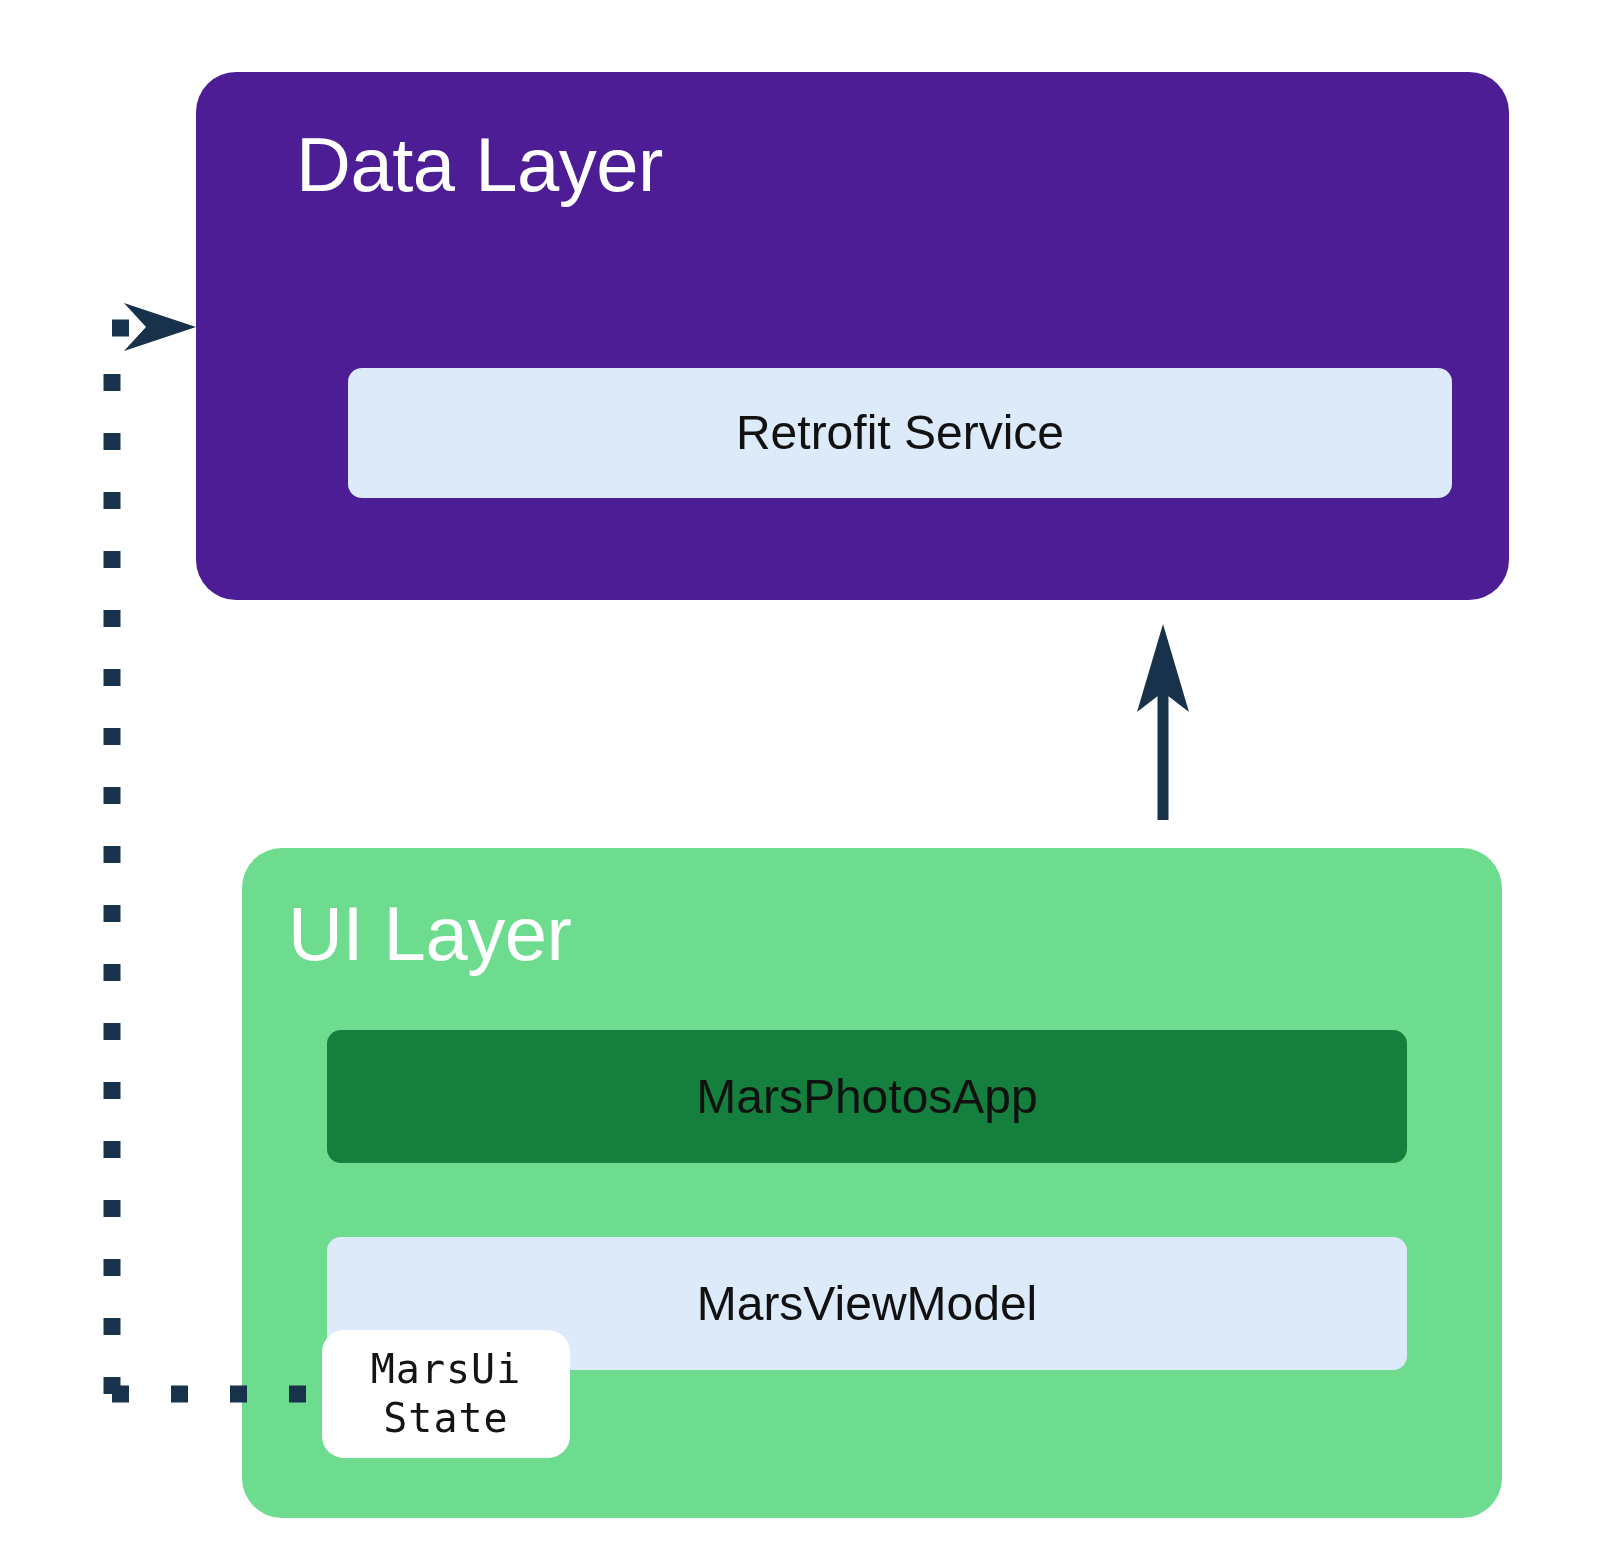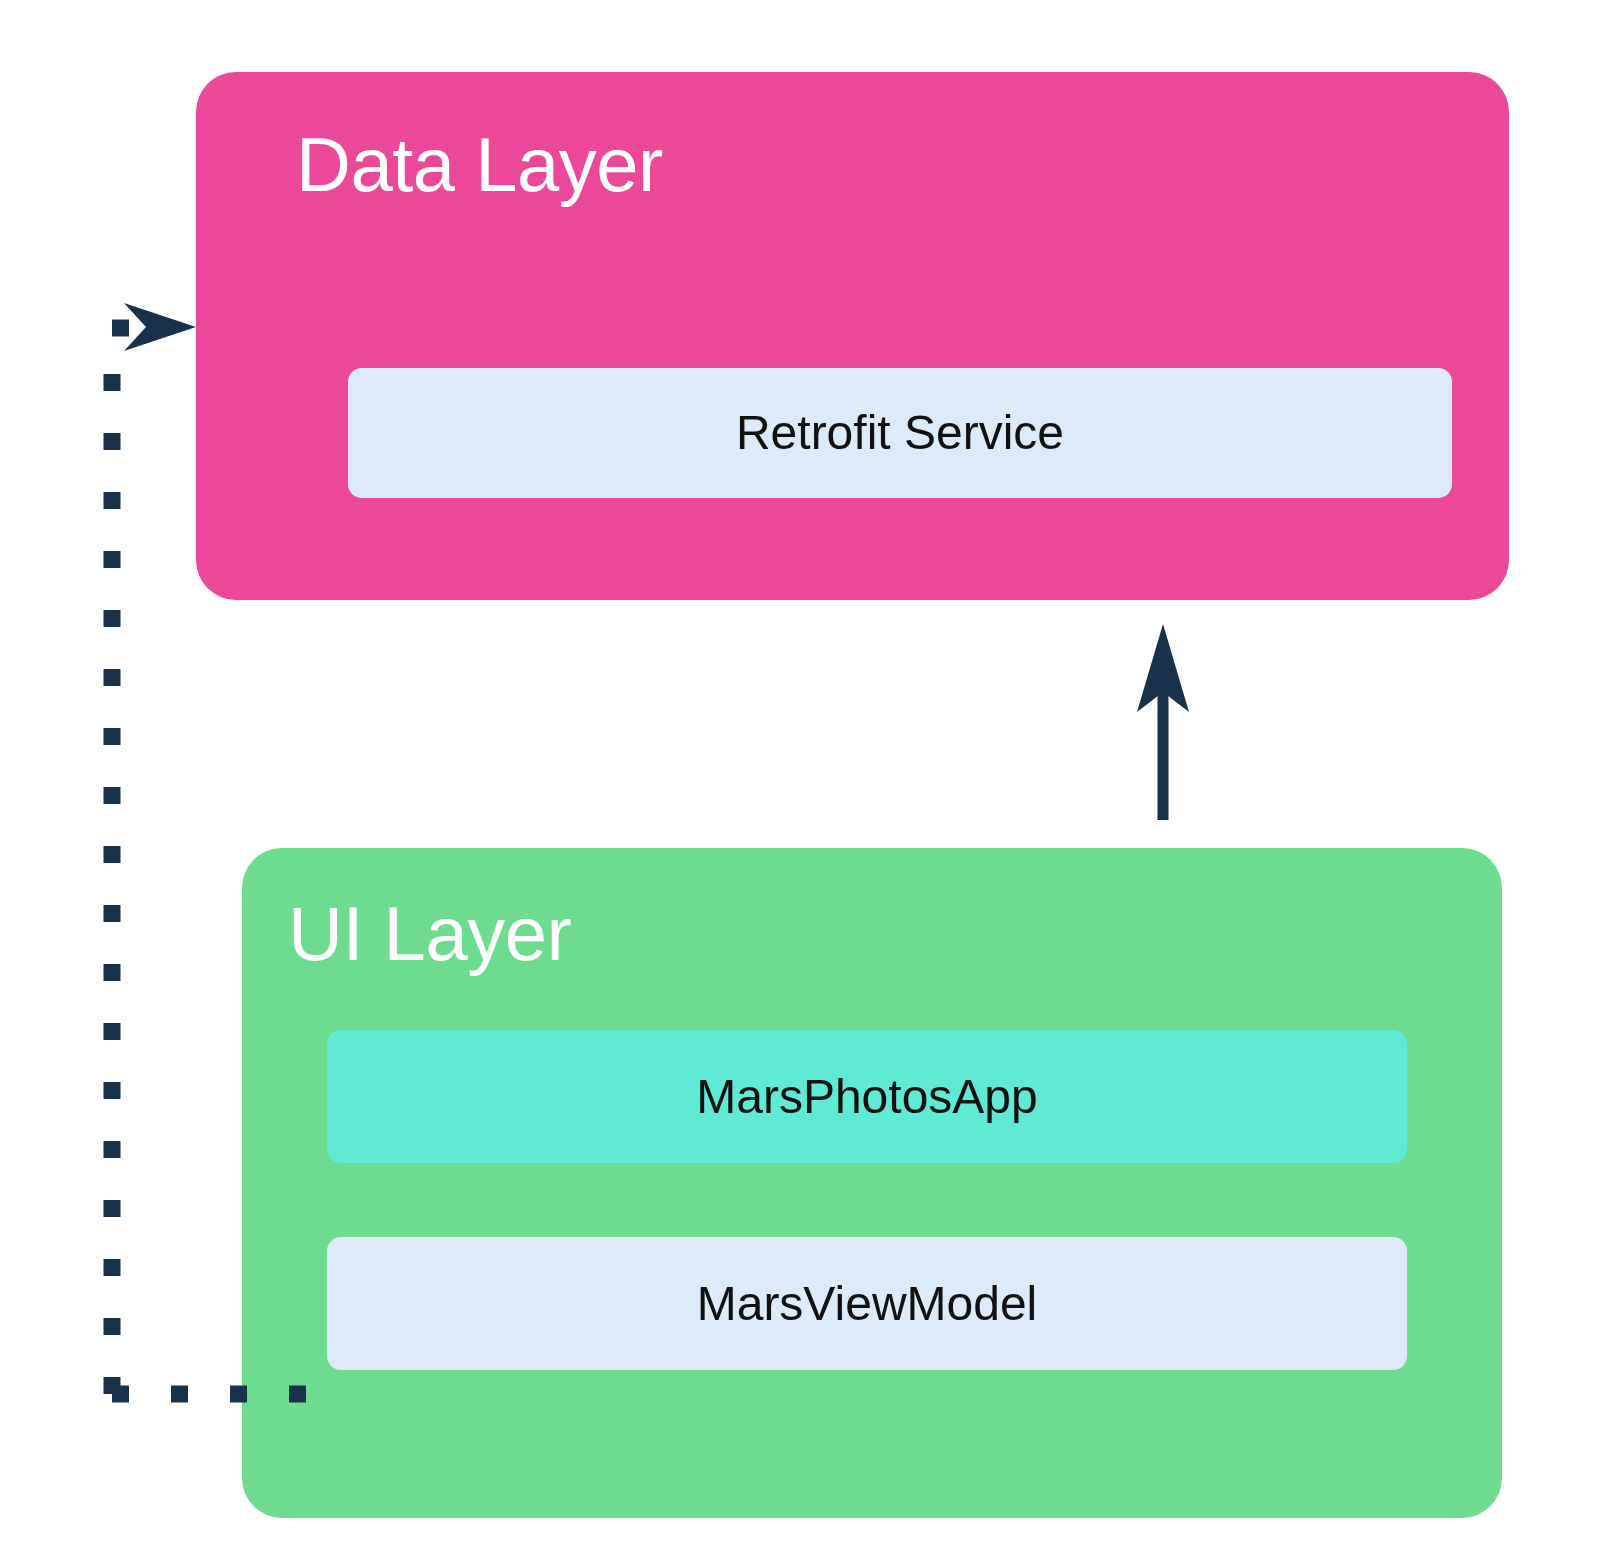--- a/index.html
+++ b/index.html
@@ -27,21 +27,21 @@
     position: absolute;
     border-radius: 40px;
     box-sizing: border-box;
   }
 
   #data-layer-box {
     left: 196px;
     top: 72px;
     width: 1313px;
     height: 528px;
-    background: #ec4899;
+    background: #4c1d95;
   }
 
   #ui-layer-box {
     left: 198px;
     top: 848px;
     width: 1260px;
     height: 670px;
     background: #6edc8e;
     margin-left: 44px;
   }
@@ -91,21 +91,21 @@
     height: 130px;
     background: #ddeaf9;
     margin-left: 40px;
   }
 
   #mars-photos-app-box {
     left: 85px;
     top: 182px;
     width: 1080px;
     height: 133px;
-    background: #5eead4;
+    background: #15803d;
   }
 
   #mars-view-model-box {
     left: 85px;
     top: 389px;
     width: 1080px;
     height: 133px;
     background: #dceaf9;
   }
 
@@ -183,14 +183,18 @@
       <line x1="112" y1="1394" x2="112" y2="340" stroke="#17324a" stroke-width="17" stroke-linecap="butt" stroke-dasharray="17 42"></line>
 
       <line x1="112" y1="328" x2="132" y2="328" stroke="#17324a" stroke-width="17" stroke-linecap="butt" stroke-dasharray="17 42"></line>
     </g>
 
     <g>
       <path d="M 196 327 L 124 303 L 146 327 L 124 351 Z" fill="#17324a"></path>
     </g>
   </svg>
 
+  <div id="mars-ui-state-chip">
+    <span class="chip-line">MarsUi</span>
+    <span class="chip-line">State</span>
+  </div>
 
 </div>
 
 </body></html>

